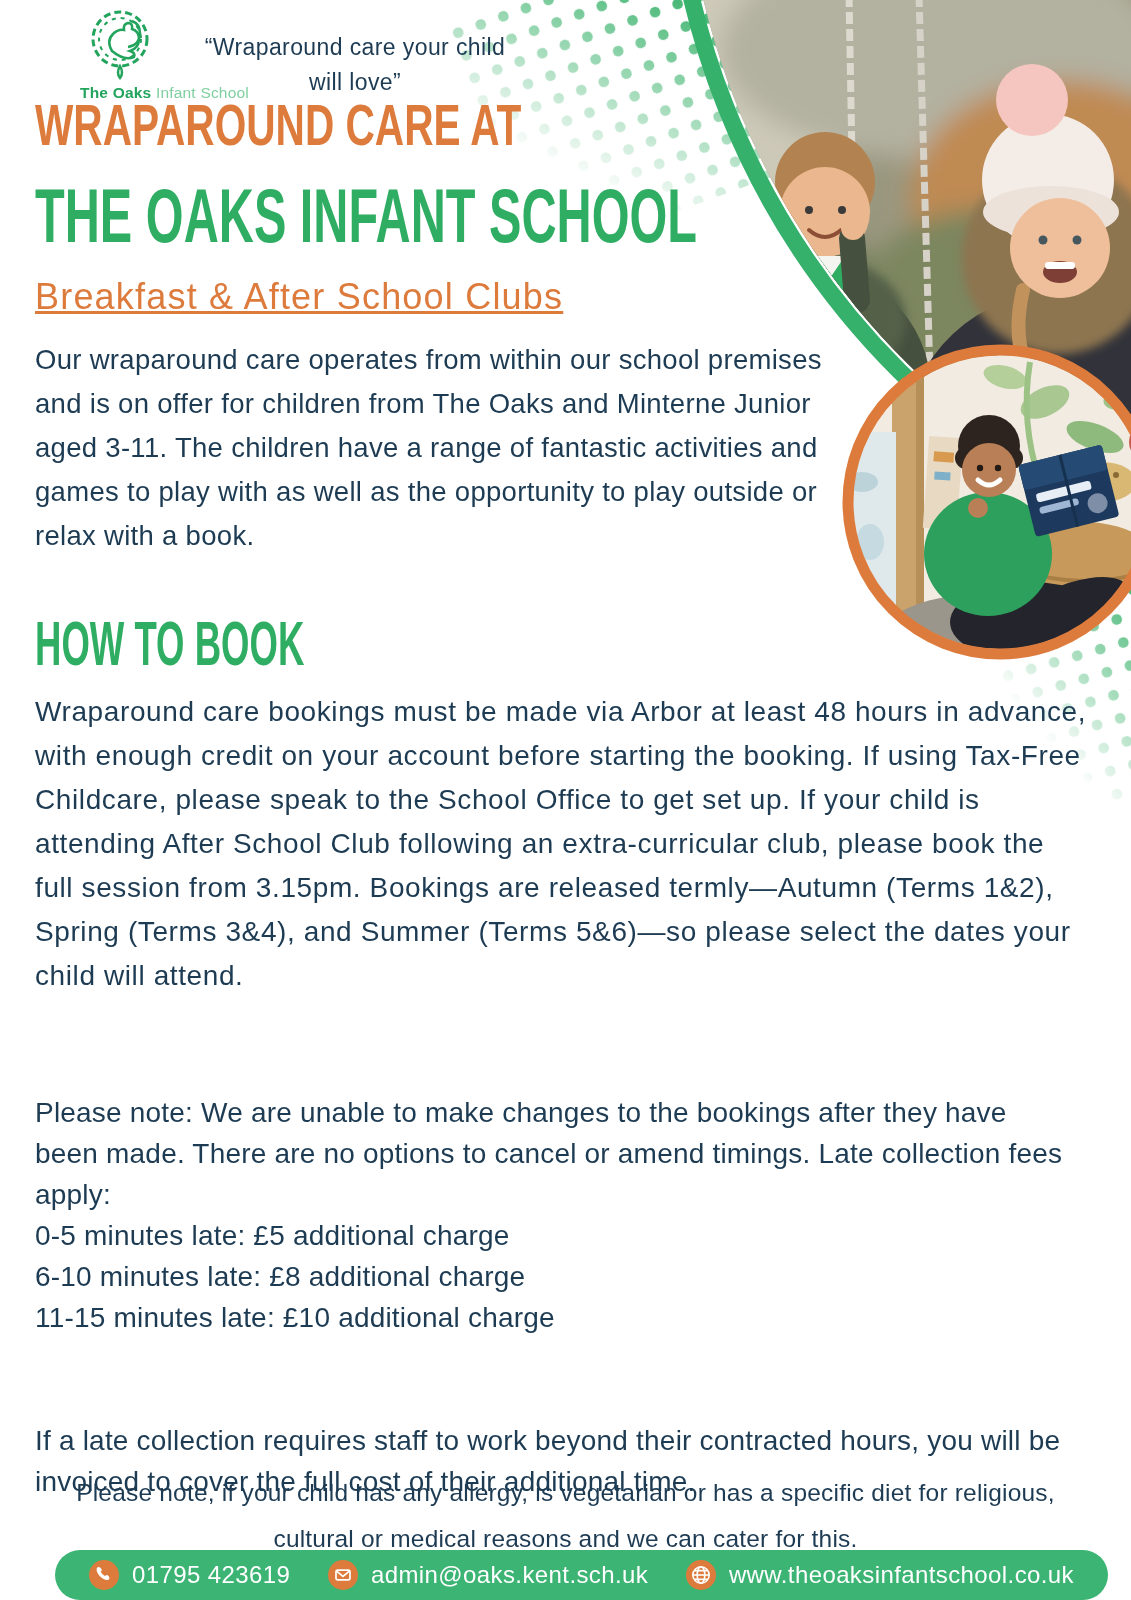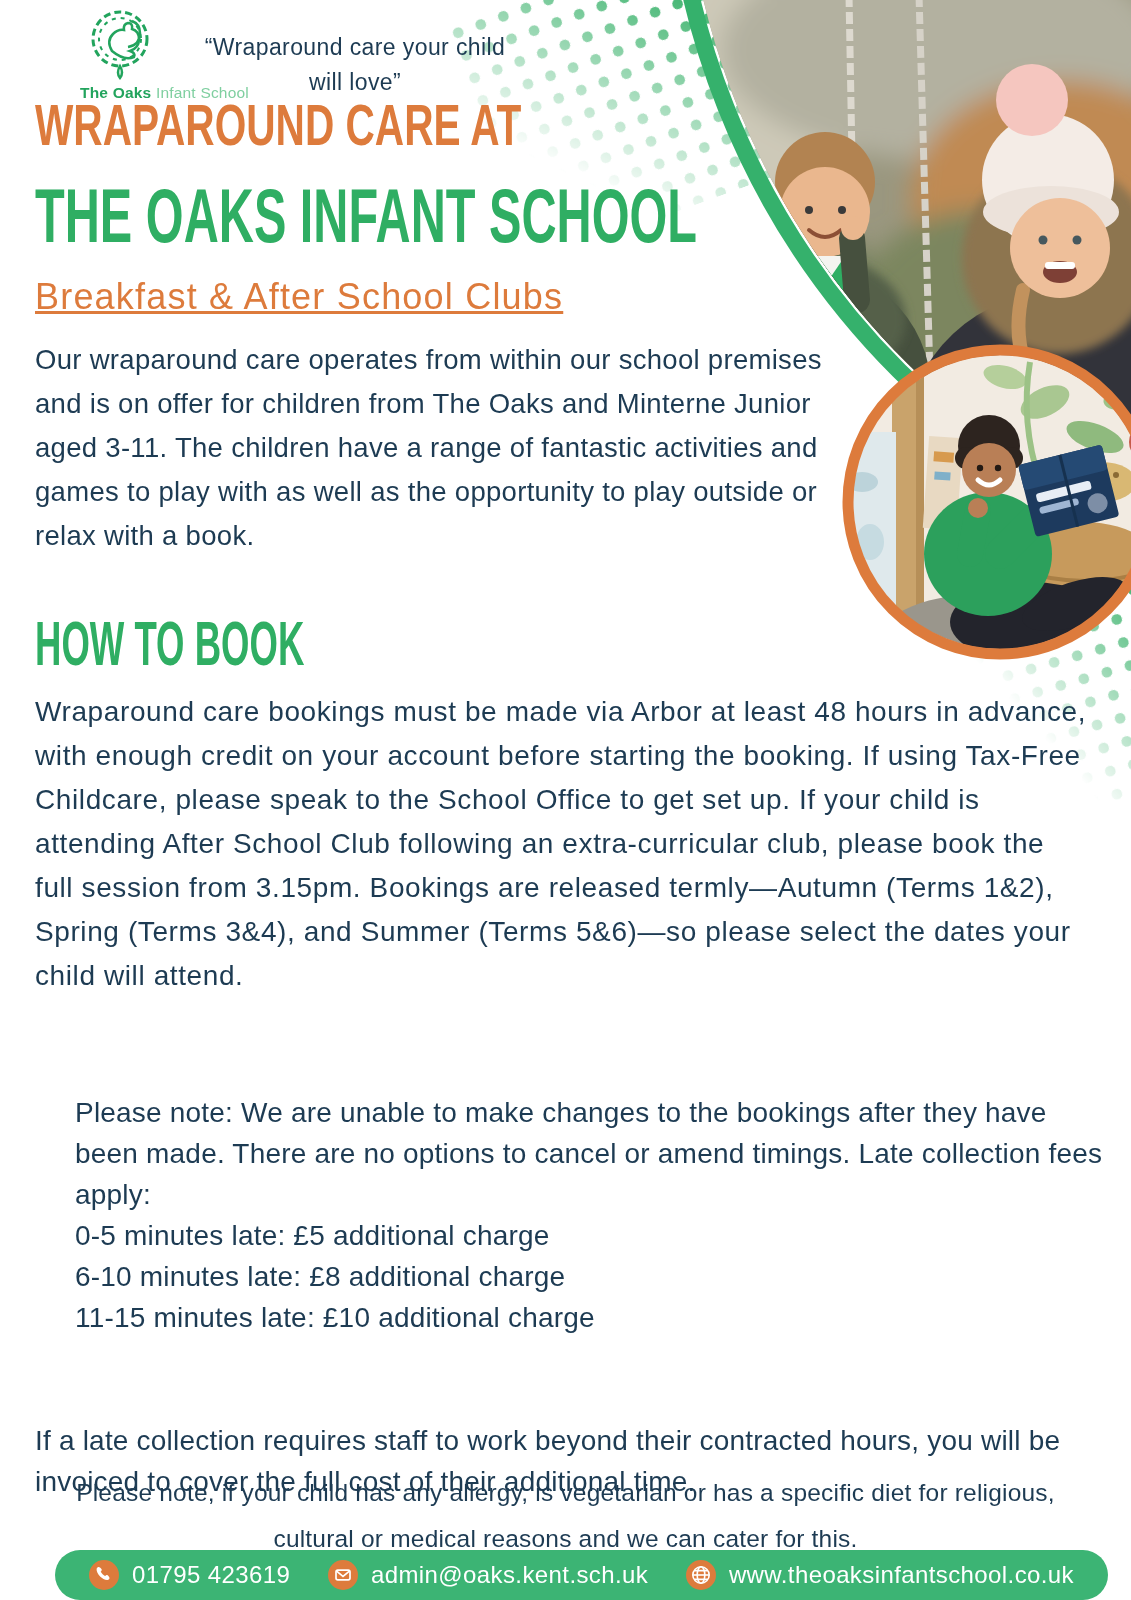--- a/index.html
+++ b/index.html
@@ -46,21 +46,21 @@
     letter-spacing:1.2px;z-index:4;text-decoration:underline;}
   
   .intro{position:absolute;left:35px;top:338px;width:800px;font-size:27.5px;line-height:44px;
     letter-spacing:.3px;z-index:4;}
   .h2{position:absolute;left:35px;top:612px;font-size:63px;font-weight:bold;
     color:var(--green,#2fae63);line-height:1;white-space:nowrap;z-index:4;}
   .h2 .stretch{display:inline-block;transform-origin:0 50%;transform:scaleX(.58);}
   .p1{position:absolute;left:35px;top:690px;width:1052px;font-size:28px;line-height:44px;
     letter-spacing:.6px;z-index:4;}
   .note{position:absolute;left:35px;top:1092px;width:1042px;font-size:28px;line-height:41px;
-    letter-spacing:.2px;z-index:4;margin-left:40px;}
+    letter-spacing:.2px;z-index:4;}
   .late{position:absolute;left:35px;top:1420px;width:1062px;font-size:28px;line-height:41px;
     letter-spacing:.2px;z-index:4;}
   .allergy{position:absolute;left:35px;top:1470px;width:1061px;text-align:center;
     font-size:24.5px;line-height:46px;letter-spacing:.2px;z-index:4;}
   b{font-weight:normal;}
   
   .footer{position:absolute;left:55px;top:1550px;width:1053px;height:50px;
     background:var(--footer-green,#3cb474);border-radius:25px;display:flex;align-items:center;
     justify-content:space-between;padding:6px 34px;box-sizing:border-box;color:#fff;
     font-size:24px;letter-spacing:.4px;z-index:5;}

